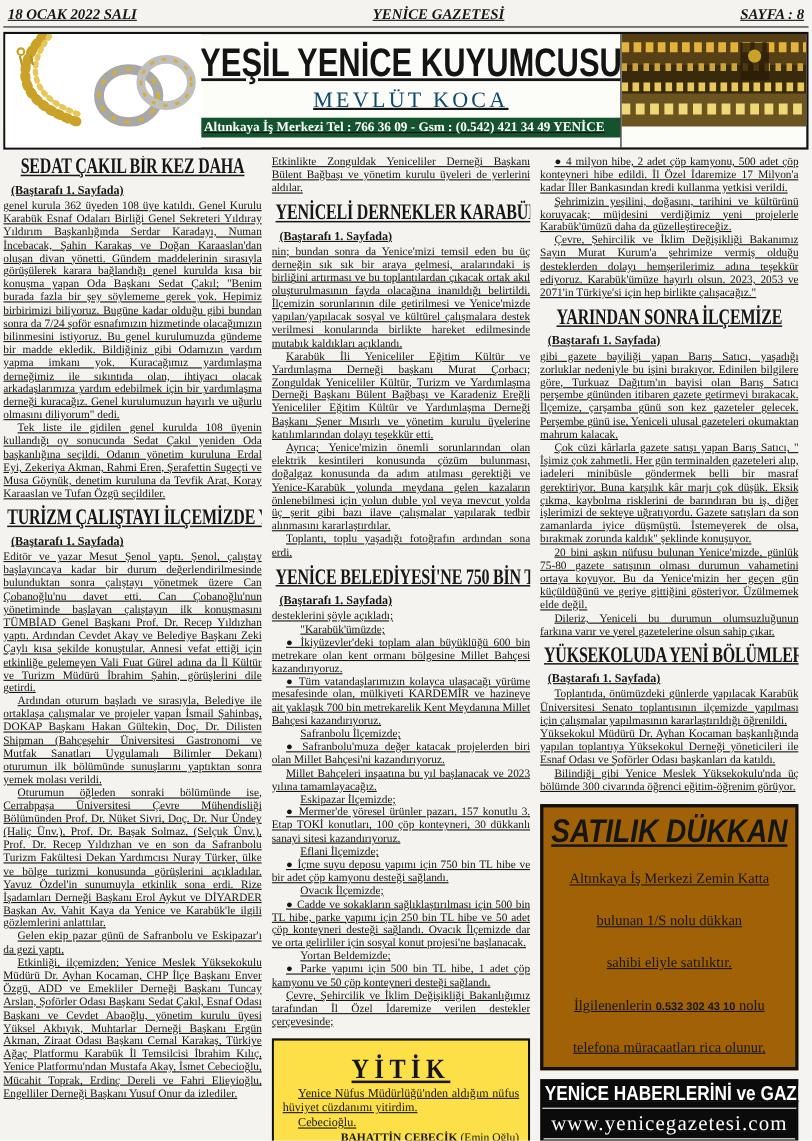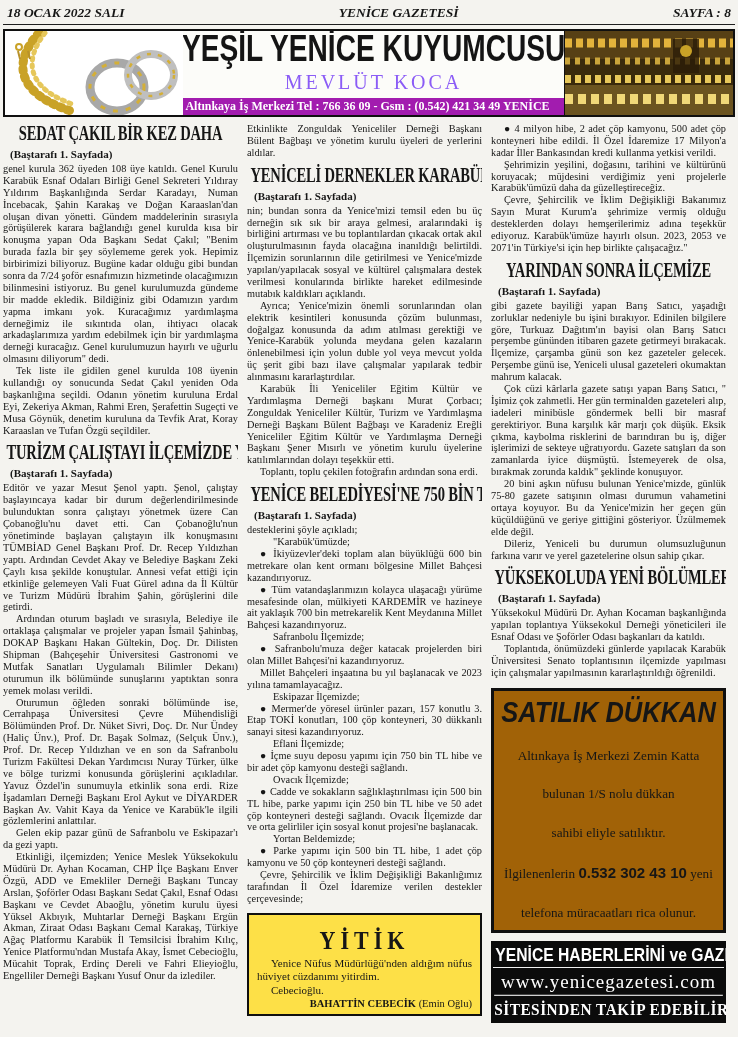--- a/index.html
+++ b/index.html
@@ -1,43 +1,43 @@
 <!DOCTYPE html>
 <html lang="tr"><head>
 <meta charset="utf-8">
 <style>
   html,body{margin:0;padding:0;}
   .page{
     width:738px;height:1037px;box-sizing:border-box;
     background:#f4f3ef;color:#161616;
     font-family:"Liberation Serif",serif;
-    padding:3px 3px 0 3px;overflow:hidden;position:relative;
+    padding:3px 3px 0 3px;overflow:hidden;position:relative;text-decoration:underline;
   }
   
   .masthead{
     display:flex;justify-content:space-between;align-items:baseline;
     font-weight:bold;font-style:italic;font-size:13.5px;
     padding:2px 4px 3px 4px;border-bottom:1.5px solid #1d1d1d;
   }
   
   .banner{
-    margin-top:4px;height:88px;border:2.5px solid #101010;background:#fcfcf9;
+    margin-top:4px;height:107px;border:2.5px solid #101010;background:#fcfcf9;
     display:flex;align-items:stretch;box-sizing:border-box;
   }
   .banner-img-left{width:178px;flex:0 0 178px;background:#ffffff;overflow:hidden;}
   .banner-img-right{width:168px;flex:0 0 168px;overflow:hidden;border-left:1.5px solid #101010;}
   .banner-center{flex:1;display:flex;flex-direction:column;justify-content:center;align-items:center;overflow:hidden;}
   .banner-title{
     font-family:"Liberation Sans",sans-serif;font-weight:bold;font-size:29px;
     white-space:nowrap;transform:scale(0.97,1.25);transform-origin:50% 55%;
     letter-spacing:0px;color:#141414;margin-top:2px;
   }
-  .banner-sub{font-size:20px;letter-spacing:3px;margin-top:5px;color:#8b5cf6;}
+  .banner-sub{font-size:20px;letter-spacing:3px;margin-top:5px;color:#0c4a6e;}
   .banner-contact{
-    background:#a21caf;color:#fff;font-weight:bold;font-size:12px;
+    background:#14532d;color:#fff;font-weight:bold;font-size:12px;
     padding:1px 20px 2px 8px;margin-top:4px;white-space:nowrap;text-align:right;
   }
   
   .content{display:flex;gap:9px;padding-top:6px;height:932px;}
   .col{width:235px;flex:0 0 235px;overflow:hidden;}
   .headline{
     font-weight:bold;font-size:15px;text-align:center;white-space:nowrap;
     height:21px;line-height:21px;margin:7px 0 3px 0;
     transform:scale(0.97,1.35);transform-origin:50% 60%;
     letter-spacing:-0.2px;overflow:visible;
@@ -54,21 +54,21 @@
   .yitik-note{font-size:11px;text-indent:14px;margin:0;}
   .yitik-sig{text-align:right;font-size:10.5px;margin:2px 0 0 0;}
   .yitik-sig .nm{font-weight:bold;}
   
   .satilik{border:3px solid #101010;margin-top:9px;padding:4px 4px 7px 4px;text-align:center;background:#a16207;}
   .satilik-title{
     font-family:"Liberation Sans",sans-serif;font-weight:bold;font-style:italic;
     font-size:26px;white-space:nowrap;transform:scale(0.98,1.15);margin:2px 0 6px 0;
   }
   .satilik-line{font-size:13.2px;line-height:1.55;margin-top:18px;}
-  .satilik-line .ph{font-family:"Liberation Sans",sans-serif;font-weight:bold;font-size:15px;text-align:right;}
+  .satilik-line .ph{font-family:"Liberation Sans",sans-serif;font-weight:bold;font-size:10px;text-align:right;}
   
   .webbox{margin-top:8px;background:#0b0b0b;color:#fff;text-align:center;padding:2px 2px;}
   .web-row{padding:3px 0;}
   .web-row + .web-row{border-top:1.5px solid #f1f1f1;}
   .web1{font-family:"Liberation Sans",sans-serif;font-weight:bold;font-size:16px;white-space:nowrap;transform:scale(0.98,1.15);}
   .web2{font-size:19px;letter-spacing:1px;}
   .web3{font-weight:bold;font-size:15.5px;letter-spacing:0.5px;white-space:nowrap;transform:scale(0.99,1.1);}
 </style>
 </head>
 <body>
@@ -136,23 +136,23 @@
       </article>
     </div>
 
     <div class="col">
       <p class="bp noind">Etkinlikte Zonguldak Yeniceliler Derneği Başkanı Bülent Bağbaşı ve yönetim kurulu üyeleri de yerlerini aldılar.</p>
 
       <article>
         <h2 class="headline">YENİCELİ DERNEKLER KARABÜK'TE</h2>
         <p class="origin">(Baştarafı 1. Sayfada)</p>
         <p class="bp noind">nin; bundan sonra da Yenice'mizi temsil eden bu üç derneğin sık sık bir araya gelmesi, aralarındaki iş birliğini artırması ve bu toplantılardan çıkacak ortak akıl oluşturulmasının fayda olacağına inanıldığı belirtildi. İlçemizin sorunlarının dile getirilmesi ve Yenice'mizde yapılan/yapılacak sosyal ve kültürel çalışmalara destek verilmesi konularında birlikte hareket edilmesinde mutabık kaldıkları açıklandı.</p>
+        <p class="bp">Karabük İli Yeniceliler Eğitim Kültür ve Yardımlaşma Derneği başkanı Murat Çorbacı; Zonguldak Yeniceliler Kültür, Turizm ve Yardımlaşma Derneği Başkanı Bülent Bağbaşı ve Karadeniz Ereğli Yeniceliler Eğitim Kültür ve Yardımlaşma Derneği Başkanı Şener Mısırlı ve yönetim kurulu üyelerine katılımlarından dolayı teşekkür etti.</p>
         <p class="bp">Ayrıca; Yenice'mizin önemli sorunlarından olan elektrik kesintileri konusunda çözüm bulunması, doğalgaz konusunda da adım atılması gerektiği ve Yenice-Karabük yolunda meydana gelen kazaların önlenebilmesi için yolun duble yol veya mevcut yolda üç şerit gibi bazı ilave çalışmalar yapılarak tedbir alınmasını kararlaştırdılar.</p>
-        <p class="bp">Karabük İli Yeniceliler Eğitim Kültür ve Yardımlaşma Derneği başkanı Murat Çorbacı; Zonguldak Yeniceliler Kültür, Turizm ve Yardımlaşma Derneği Başkanı Bülent Bağbaşı ve Karadeniz Ereğli Yeniceliler Eğitim Kültür ve Yardımlaşma Derneği Başkanı Şener Mısırlı ve yönetim kurulu üyelerine katılımlarından dolayı teşekkür etti.</p>
-        <p class="bp">Toplantı, toplu çekilen fotoğrafın ardından sona erdi.</p>
+        <p class="bp">Toplantı, toplu yaşadığı fotoğrafın ardından sona erdi.</p>
       </article>
 
       <article>
         <h2 class="headline">YENİCE BELEDİYESİ'NE 750 BİN TL.</h2>
         <p class="origin">(Baştarafı 1. Sayfada)</p>
         <p class="bp noind">desteklerini şöyle açıkladı;</p>
         <p class="bp lbl">"Karabük'ümüzde;</p>
         <p class="bp">● İkiyüzevler'deki toplam alan büyüklüğü 600 bin metrekare olan kent ormanı bölgesine Millet Bahçesi kazandırıyoruz.</p>
         <p class="bp">● Tüm vatandaşlarımızın kolayca ulaşacağı yürüme mesafesinde olan, mülkiyeti KARDEMİR ve hazineye ait yaklaşık 700 bin metrekarelik Kent Meydanına Millet Bahçesi kazandırıyoruz.</p>
         <p class="bp lbl">Safranbolu İlçemizde;</p>
@@ -189,30 +189,31 @@
         <p class="origin">(Baştarafı 1. Sayfada)</p>
         <p class="bp noind">gibi gazete bayiliği yapan Barış Satıcı, yaşadığı zorluklar nedeniyle bu işini bırakıyor. Edinilen bilgilere göre, Turkuaz Dağıtım'ın bayisi olan Barış Satıcı perşembe gününden itibaren gazete getirmeyi bırakacak. İlçemize, çarşamba günü son kez gazeteler gelecek. Perşembe günü ise, Yeniceli ulusal gazeteleri okumaktan mahrum kalacak.</p>
         <p class="bp">Çok cüzi kârlarla gazete satışı yapan Barış Satıcı, " İşimiz çok zahmetli. Her gün terminalden gazeteleri alıp, iadeleri minibüsle göndermek belli bir masraf gerektiriyor. Buna karşılık kâr marjı çok düşük. Eksik çıkma, kaybolma risklerini de barındıran bu iş, diğer işlerimizi de sekteye uğratıyordu. Gazete satışları da son zamanlarda iyice düşmüştü. İstemeyerek de olsa, bırakmak zorunda kaldık" şeklinde konuşuyor.</p>
         <p class="bp">20 bini aşkın nüfusu bulunan Yenice'mizde, günlük 75-80 gazete satışının olması durumun vahametini ortaya koyuyor. Bu da Yenice'mizin her geçen gün küçüldüğünü ve geriye gittiğini gösteriyor. Üzülmemek elde değil.</p>
         <p class="bp">Dileriz, Yeniceli bu durumun olumsuzluğunun farkına varır ve yerel gazetelerine olsun sahip çıkar.</p>
       </article>
 
       <article>
         <h2 class="headline">YÜKSEKOLUDA YENİ BÖLÜMLER</h2>
         <p class="origin">(Baştarafı 1. Sayfada)</p>
+        <p class="bp">Toplantıda, önümüzdeki günlerde yapılacak Karabük Üniversitesi Senato toplantısının ilçemizde yapılması için çalışmalar yapılmasının kararlaştırıldığı öğrenildi.</p>
         <p class="bp noind">Yüksekokul Müdürü Dr. Ayhan Kocaman başkanlığında yapılan toplantıya Yüksekokul Derneği yöneticileri ile Esnaf Odası ve Şoförler Odası başkanları da katıldı.</p>
-        <p class="bp">Toplantıda, önümüzdeki günlerde yapılacak Karabük Üniversitesi Senato toplantısının ilçemizde yapılması için çalışmalar yapılmasının kararlaştırıldığı öğrenildi.</p>
+        <p class="bp">Bilindiği gibi Yenice Meslek Yüksekokulu'nda üç bölümde 300 civarında öğrenci eğitim-öğrenim görüyor.</p>
       </article>
 
       <div class="satilik">
         <div class="satilik-title">SATILIK DÜKKAN</div>
         <div class="satilik-line">Altınkaya İş Merkezi Zemin Katta</div>
         <div class="satilik-line">bulunan 1/S nolu dükkan</div>
         <div class="satilik-line">sahibi eliyle satılıktır.</div>
-        <div class="satilik-line"><span>İlgilenenlerin </span><span class="ph">0.532 302 43 10</span><span>  yeni</span></div>
+        <div class="satilik-line"><span>İlgilenenlerin </span><span class="ph">0.532 302 43 10</span><span>  nolu</span></div>
         <div class="satilik-line">telefona müracaatları rica olunur.</div>
       </div>
 
       <div class="webbox">
         <div class="web-row web1">YENİCE HABERLERİNİ ve GAZETEMİZİ</div>
         <div class="web-row web2">www.yenicegazetesi.com</div>
         <div class="web-row web3">SİTESİNDEN TAKİP EDEBİLİRSİNİZ...</div>
       </div>
     </div>
 

